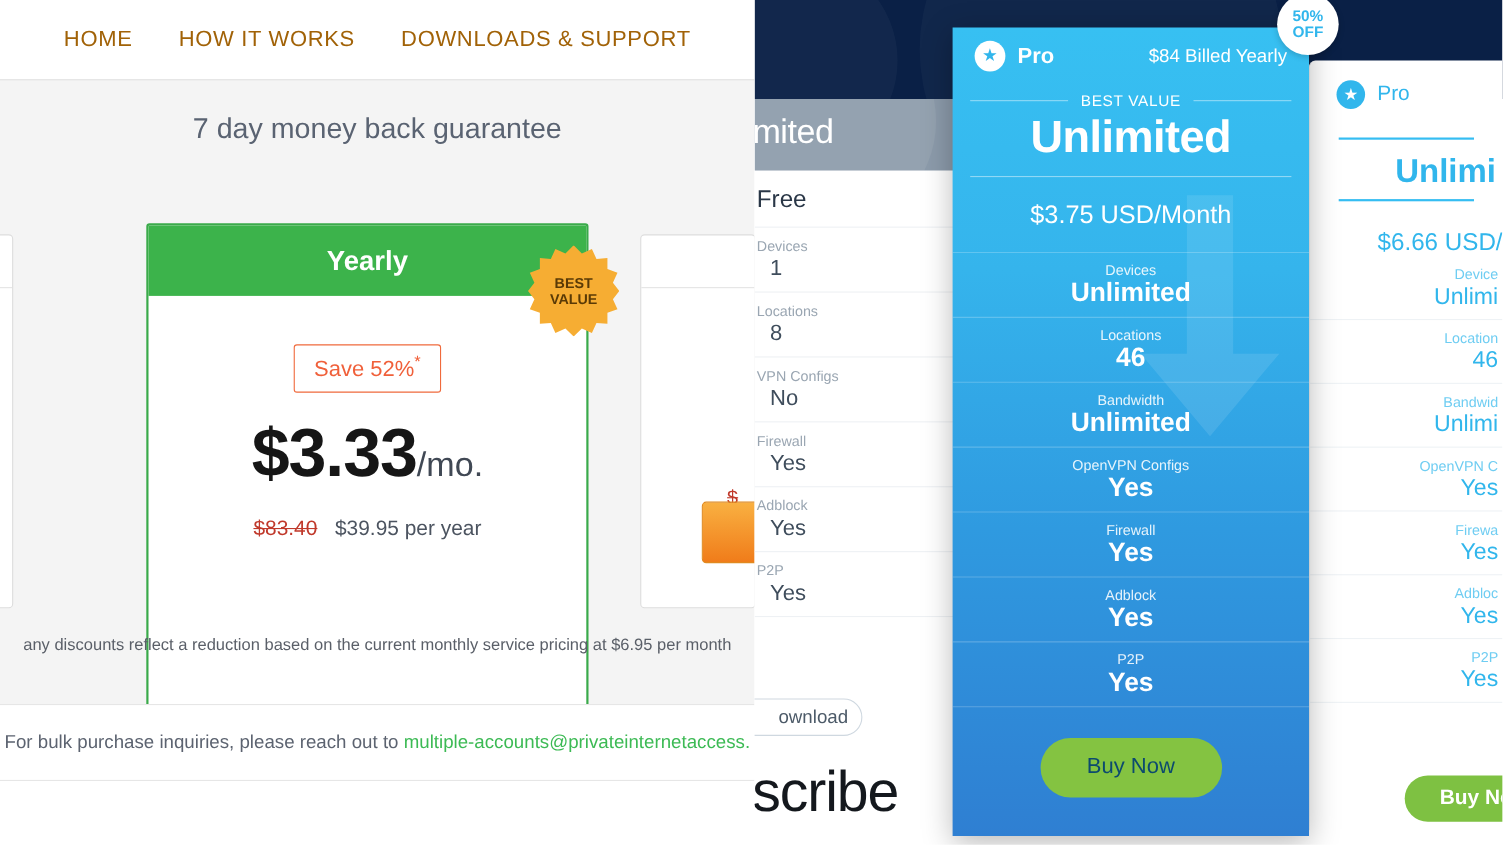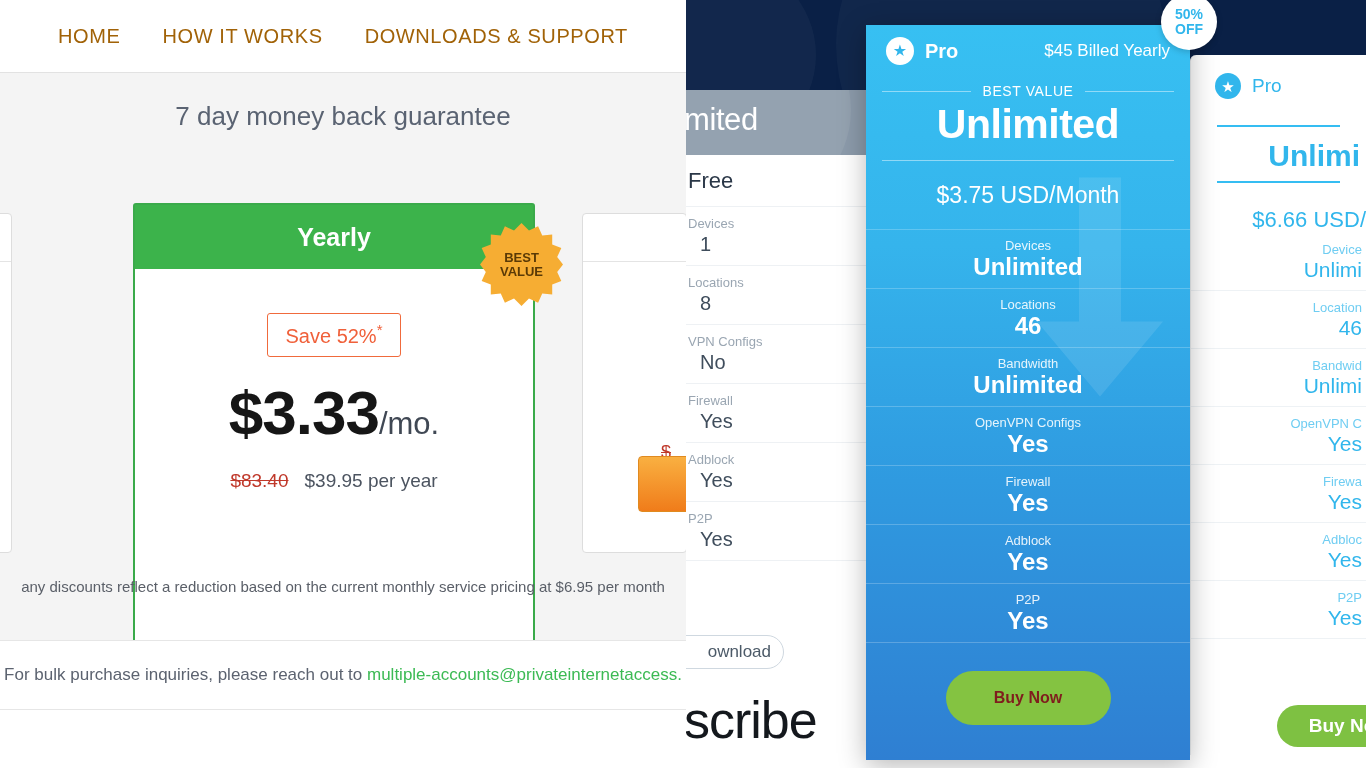--- a/index.html
+++ b/index.html
@@ -244,21 +244,21 @@
   .pro-row {
     position: relative; height: 59px;
     border-top: 1px solid rgba(255,255,255,.22);
     display: flex; flex-direction: column; align-items: center; justify-content: center;
   }
   .pro-row .lbl { color: rgba(255,255,255,.88); font-size: 13px; }
   .pro-row .val { color: #ffffff; font-size: 24px; font-weight: bold; margin-top: 0px; }
   #pro-buy-wrap { position: relative; border-top: 1px solid rgba(255,255,255,.22); height: 110px; display:flex; align-items:center; justify-content:center; }
   #pro-buy {
     width: 165px; height: 54px; background: #84c341; border-radius: 27px;
-    color: #7f1d1d; font-size: 16px; font-weight: bold;
+    color: #0c4a6e; font-size: 20px; font-weight: normal;
     display: flex; align-items: center; justify-content: center;
     border: none; cursor: pointer; font-family: "Liberation Sans", sans-serif;
   }
   #off-badge {
     position: absolute; left: 1161px; top: -6px; width: 56px; height: 56px;
     border-radius: 50%; background: #ffffff;
     display: flex; flex-direction: column; align-items: center; justify-content: center;
     color: #31b6ec; font-size: 14px; font-weight: bold; line-height: 1.05;
     box-shadow: 0 2px 6px rgba(0,0,0,.18); z-index: 40;
   }
@@ -416,21 +416,21 @@
   <div id="pro-card">
     <svg class="arrow-wm" viewBox="0 0 100 150">
       <path d="M38 0 H66 V96 H94 L52 146 L10 96 H38 Z" fill="#ffffff"></path>
     </svg>
 
     <div id="pro-top">
       <span class="left">
         <span class="star-badge-w">★</span>
         <span class="pname">Pro</span>
       </span>
-      <span class="billed">$45 Billed Yearly</span>
+      <span class="billed">$84 Billed Yearly</span>
     </div>
 
     <div id="bestvalue-row">
       <span class="hr"></span>
       <span class="bv">BEST VALUE</span>
       <span class="hr"></span>
     </div>
 
     <div id="pro-unlimited">Unlimited</div>
     <div id="pro-rule2"></div>

